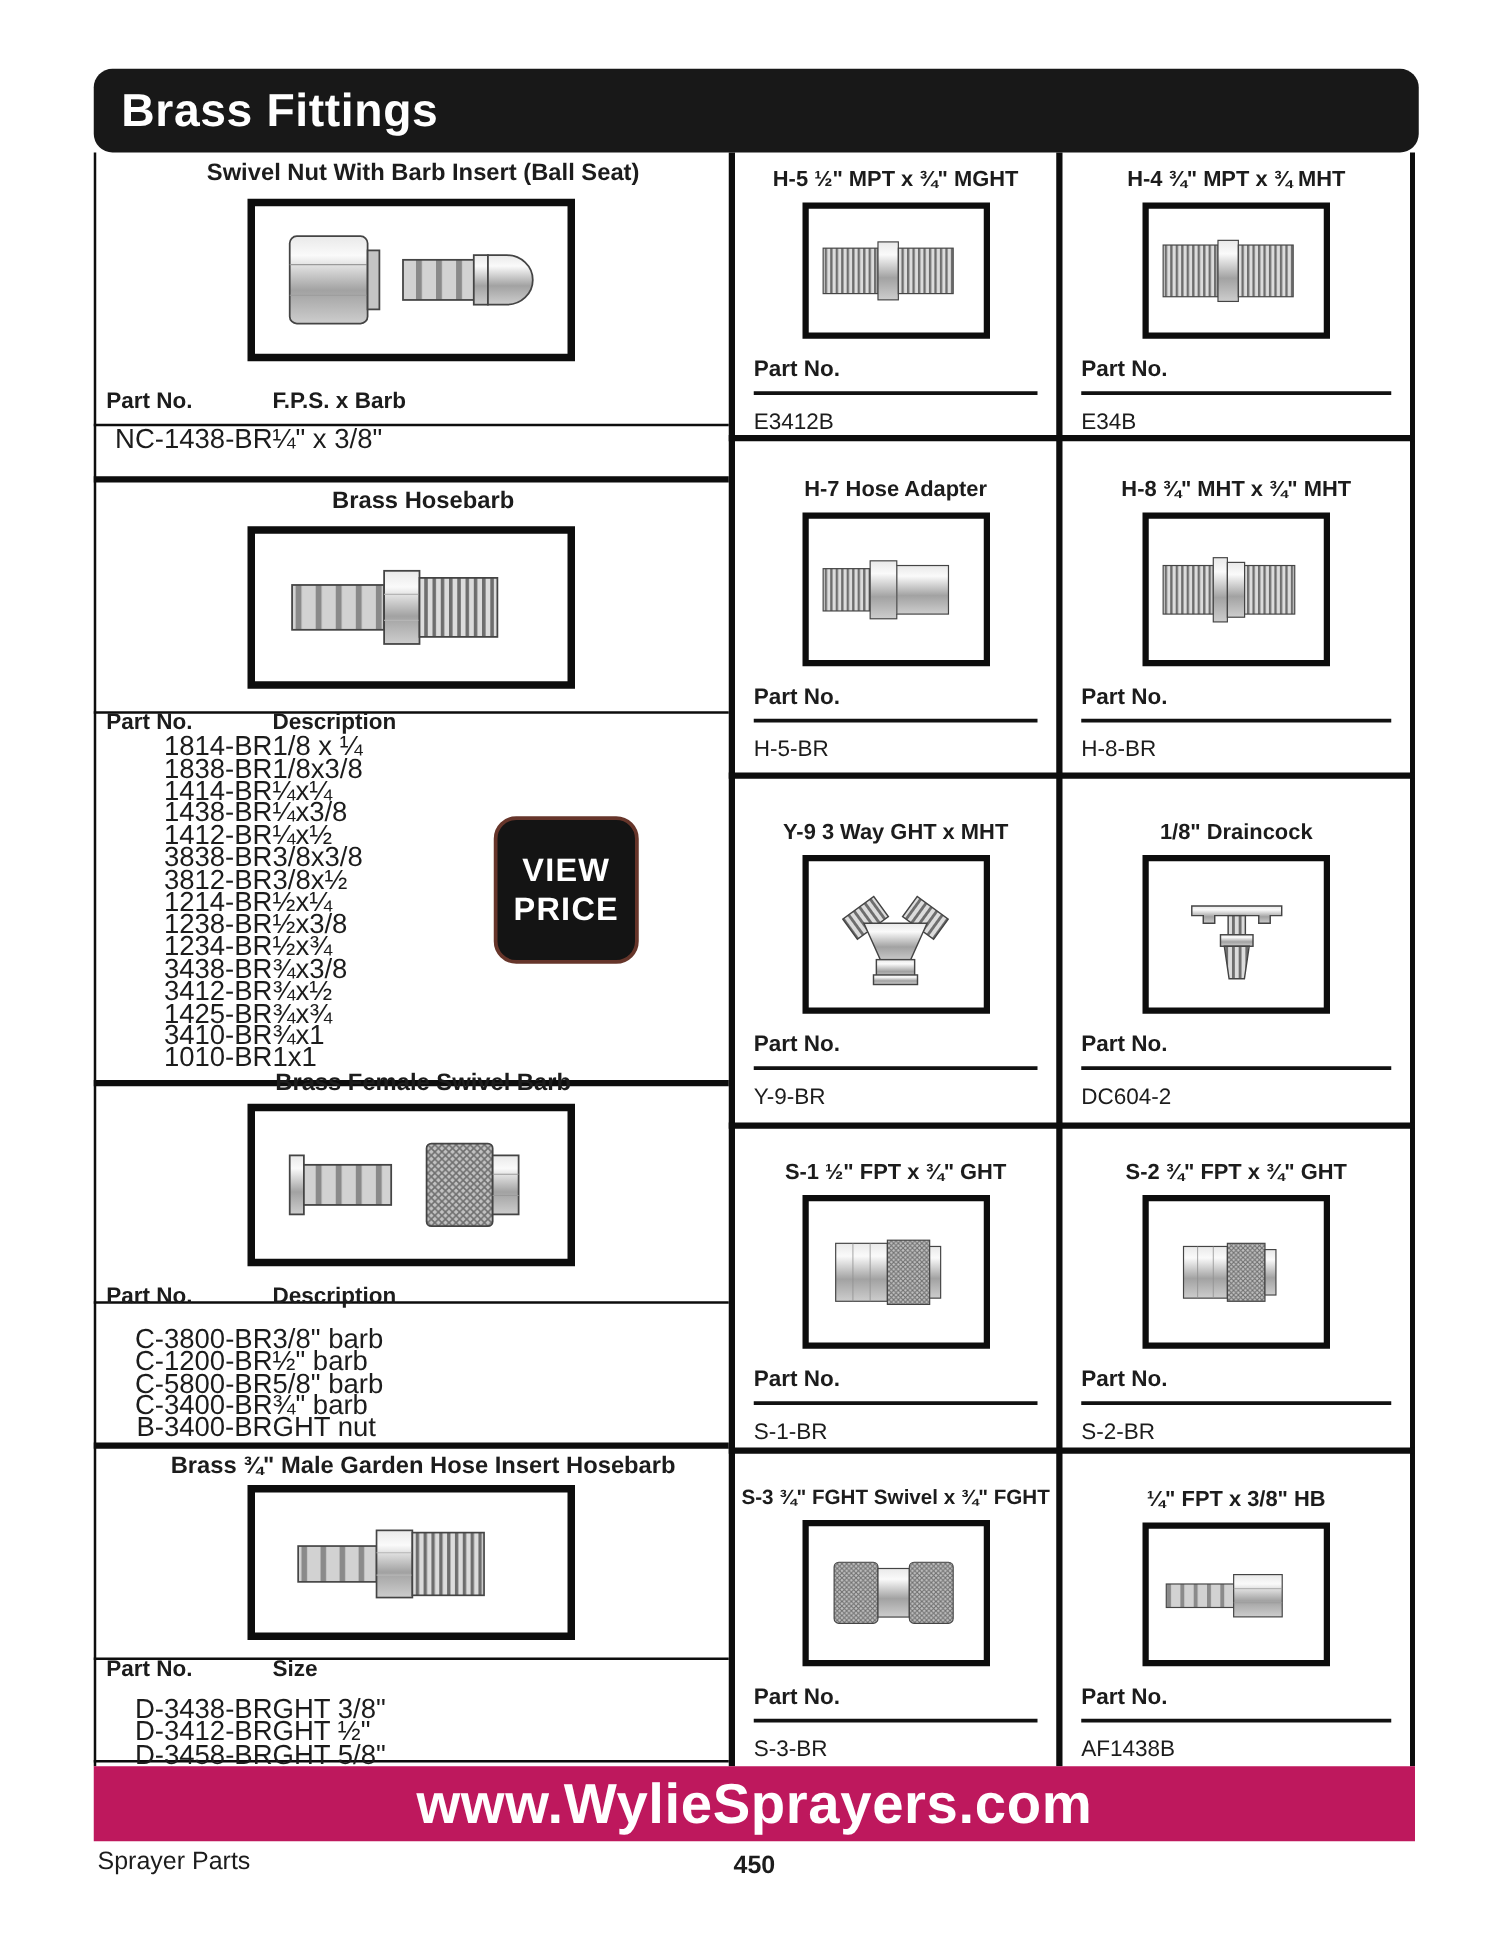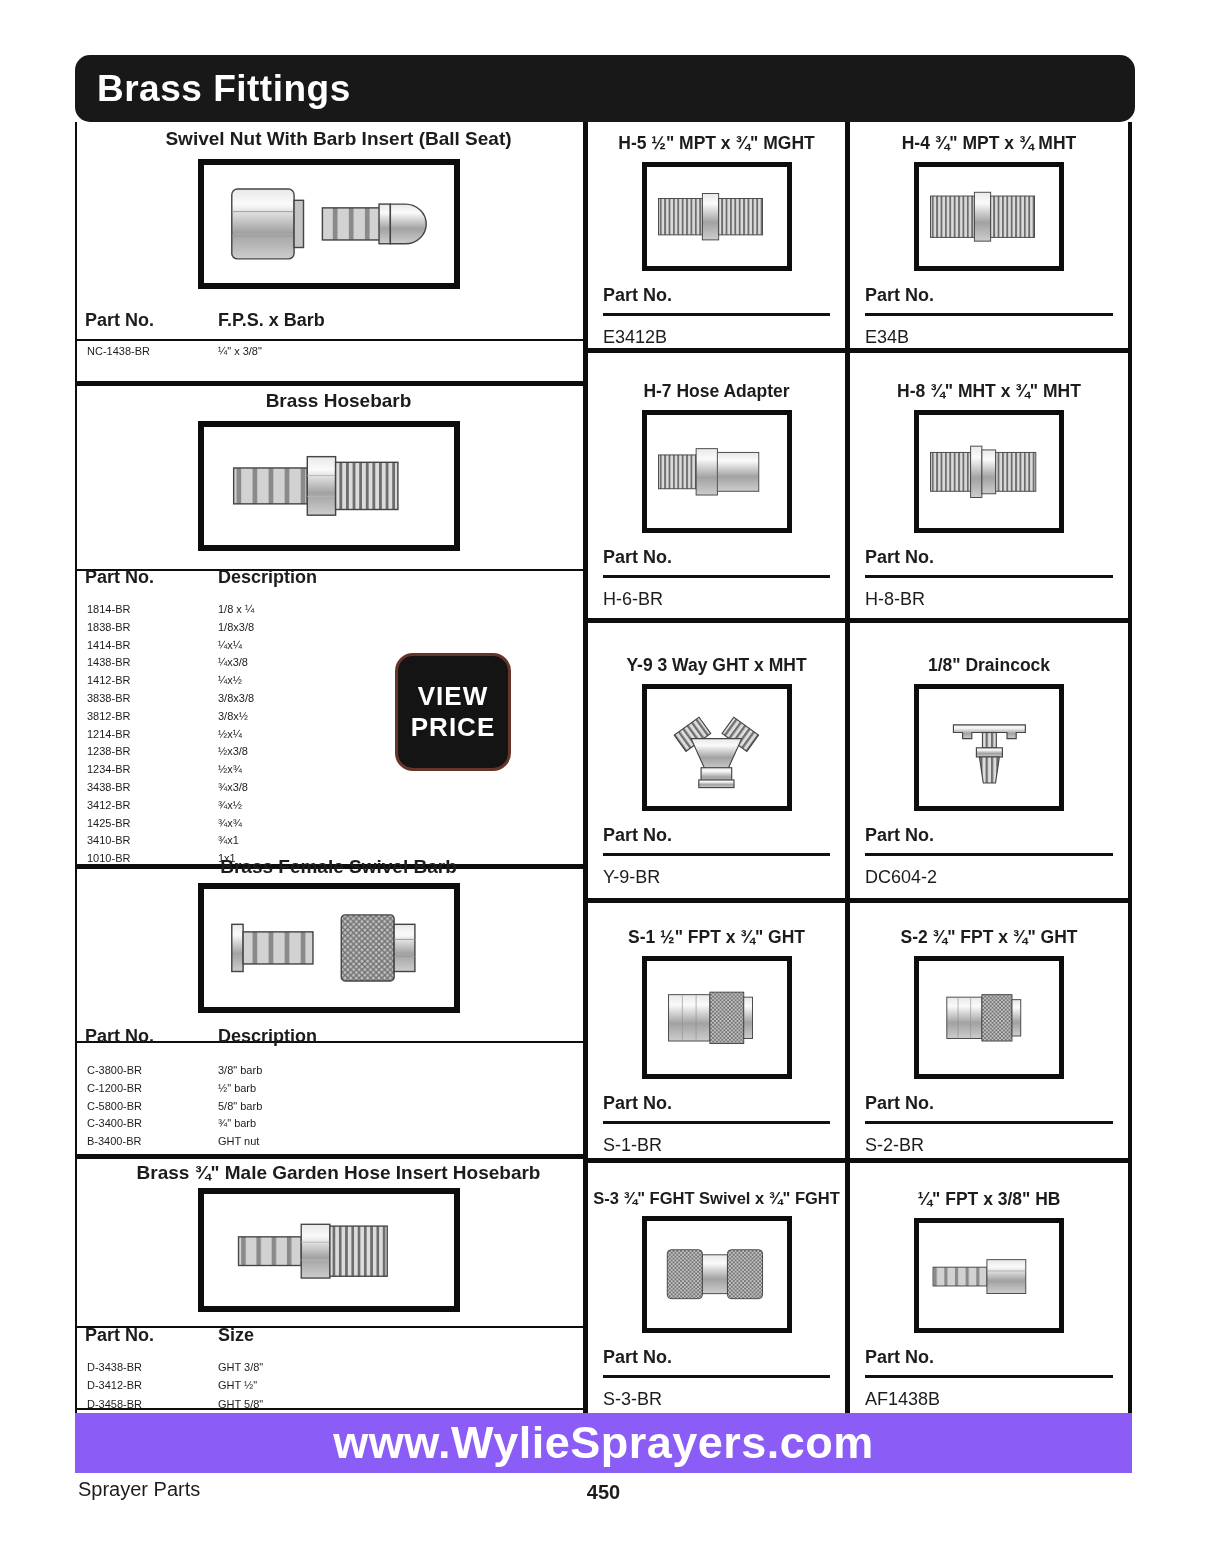--- a/index.html
+++ b/index.html
@@ -14,21 +14,21 @@
   
   .ln{position:absolute;background:#0d0d0d;}
 
   
   .lsec{position:absolute;left:75px;width:508px;}
   .ltitle{text-align:center;font-weight:bold;font-size:19px;margin-top:6px;padding-left:19px;}
   .imgbox{border:6px solid #0d0d0d;background:#fff;display:flex;align-items:center;justify-content:center;}
   .limg{width:250px;height:118px;margin:9px auto 0 auto;}
   .lhead{display:flex;font-weight:bold;font-size:18px;padding-left:10px;}
   .lhead .c1{width:133px;flex:none;}
-  .lrow{display:flex;font-size:11px;padding-left:12px;}
+  .lrow{display:flex;font-size:22px;padding-left:12px;text-align:right;}
   .lrow .c1{width:131px;flex:none;}
   .s2 .lrow{line-height:17.8px;}
   .s3 .lrow{line-height:17.8px;}
   .s4 .lrow{line-height:18.3px;}
   .s1 .lrow{line-height:22px;}
 
   
   .cell{position:absolute;display:flex;flex-direction:column;}
   .ctitle{text-align:center;font-weight:bold;font-size:17.5px;margin-top:11px;}
   .cimg{margin:8px auto 0 auto;width:140px;height:113px;border:5px solid #0d0d0d;
@@ -37,21 +37,21 @@
   .prule{height:3px;background:#111;margin:7px 15px 0 15px;}
   .pno{font-size:18px;margin:11px 0 0 15px;}
 
   
   .vp{position:absolute;left:395px;top:653px;width:110px;height:112px;background:#141414;
       border:3px solid #66352a;border-radius:18px;color:#fff;font-weight:bold;font-size:26px;
       display:flex;flex-direction:column;align-items:center;justify-content:center;line-height:1.18;
       letter-spacing:1px;cursor:pointer;}
 
   
-  .foot{position:absolute;left:75px;top:1413px;width:1057px;height:60px;background:#8b5cf6;
+  .foot{position:absolute;left:75px;top:1413px;width:1057px;height:60px;background:#be185d;
         display:flex;align-items:center;justify-content:center;}
   .foot span{color:#fff;font-weight:bold;font-size:45px;letter-spacing:.5px;}
   .sprayer{position:absolute;left:78px;top:1478px;font-size:20px;}
   .pgnum{position:absolute;left:75px;top:1481px;width:1057px;text-align:center;
          font-size:20px;font-weight:bold;}
 
   svg{display:block;}
 </style>
 </head>
 <body>
@@ -134,21 +134,21 @@
         <rect x="14" y="36" width="78" height="38" fill="url(#pb)" stroke="#444" stroke-width="1.5"></rect>
         <rect x="92" y="24" width="30" height="62" fill="url(#gm)" stroke="#444" stroke-width="1.5"></rect>
         <path d="M92 44 H122 M92 66 H122" stroke="#b5b5b5" fill="none"></path>
         <rect x="122" y="30" width="66" height="50" fill="url(#pt)" stroke="#444" stroke-width="1.5"></rect>
       </svg>
     </div>
     <div class="lhead" style="margin-top:16px">
       <span class="c1">Part No.</span>
       <span class="c2">Description</span>
     </div>
-    <div class="lrows" style="margin-top:13px">
+    <div class="lrows" style="">
 
         <div class="lrow">
           <span class="c1">1814-BR</span>
           <span class="c2">1/8 x ¼</span>
         </div>
 
         <div class="lrow">
           <span class="c1">1838-BR</span>
           <span class="c2">1/8x3/8</span>
         </div>
@@ -327,21 +327,21 @@
     <div class="cimg">
       <svg viewBox="0 0 210 110" width="94%" height="90%" preserveAspectRatio="xMidYMid meet">
         <rect x="12" y="28" width="60" height="54" fill="url(#pt)" stroke="#444" stroke-width="1.5"></rect>
         <rect x="72" y="18" width="34" height="74" fill="url(#gm)" stroke="#444" stroke-width="1.5"></rect>
         <rect x="106" y="24" width="66" height="62" fill="url(#gm)" stroke="#444" stroke-width="1.5"></rect>
         <path d="M106 24 V86" stroke="#777" fill="none"></path>
       </svg>
     </div>
     <div class="plabel">Part No.</div>
     <div class="prule"></div>
-    <div class="pno">H-6-BR</div>
+    <div class="pno">H-5-BR</div>
   </div>
 
   <div class="cell" style="left:588px;top:623px;width:257px;height:275px">
     <div class="ctitle" style="margin-top:32px">Y-9 3 Way GHT x MHT</div>
     <div class="cimg" style="height:117px">
       <svg viewBox="0 0 150 112" width="82%" height="92%" preserveAspectRatio="xMidYMid meet">
         <g transform="rotate(-36 48 34)">
             <rect x="22" y="22" width="40" height="26" fill="url(#pt)" stroke="#444" stroke-width="1.5"></rect>
           </g>
         <g transform="rotate(36 102 34)">

